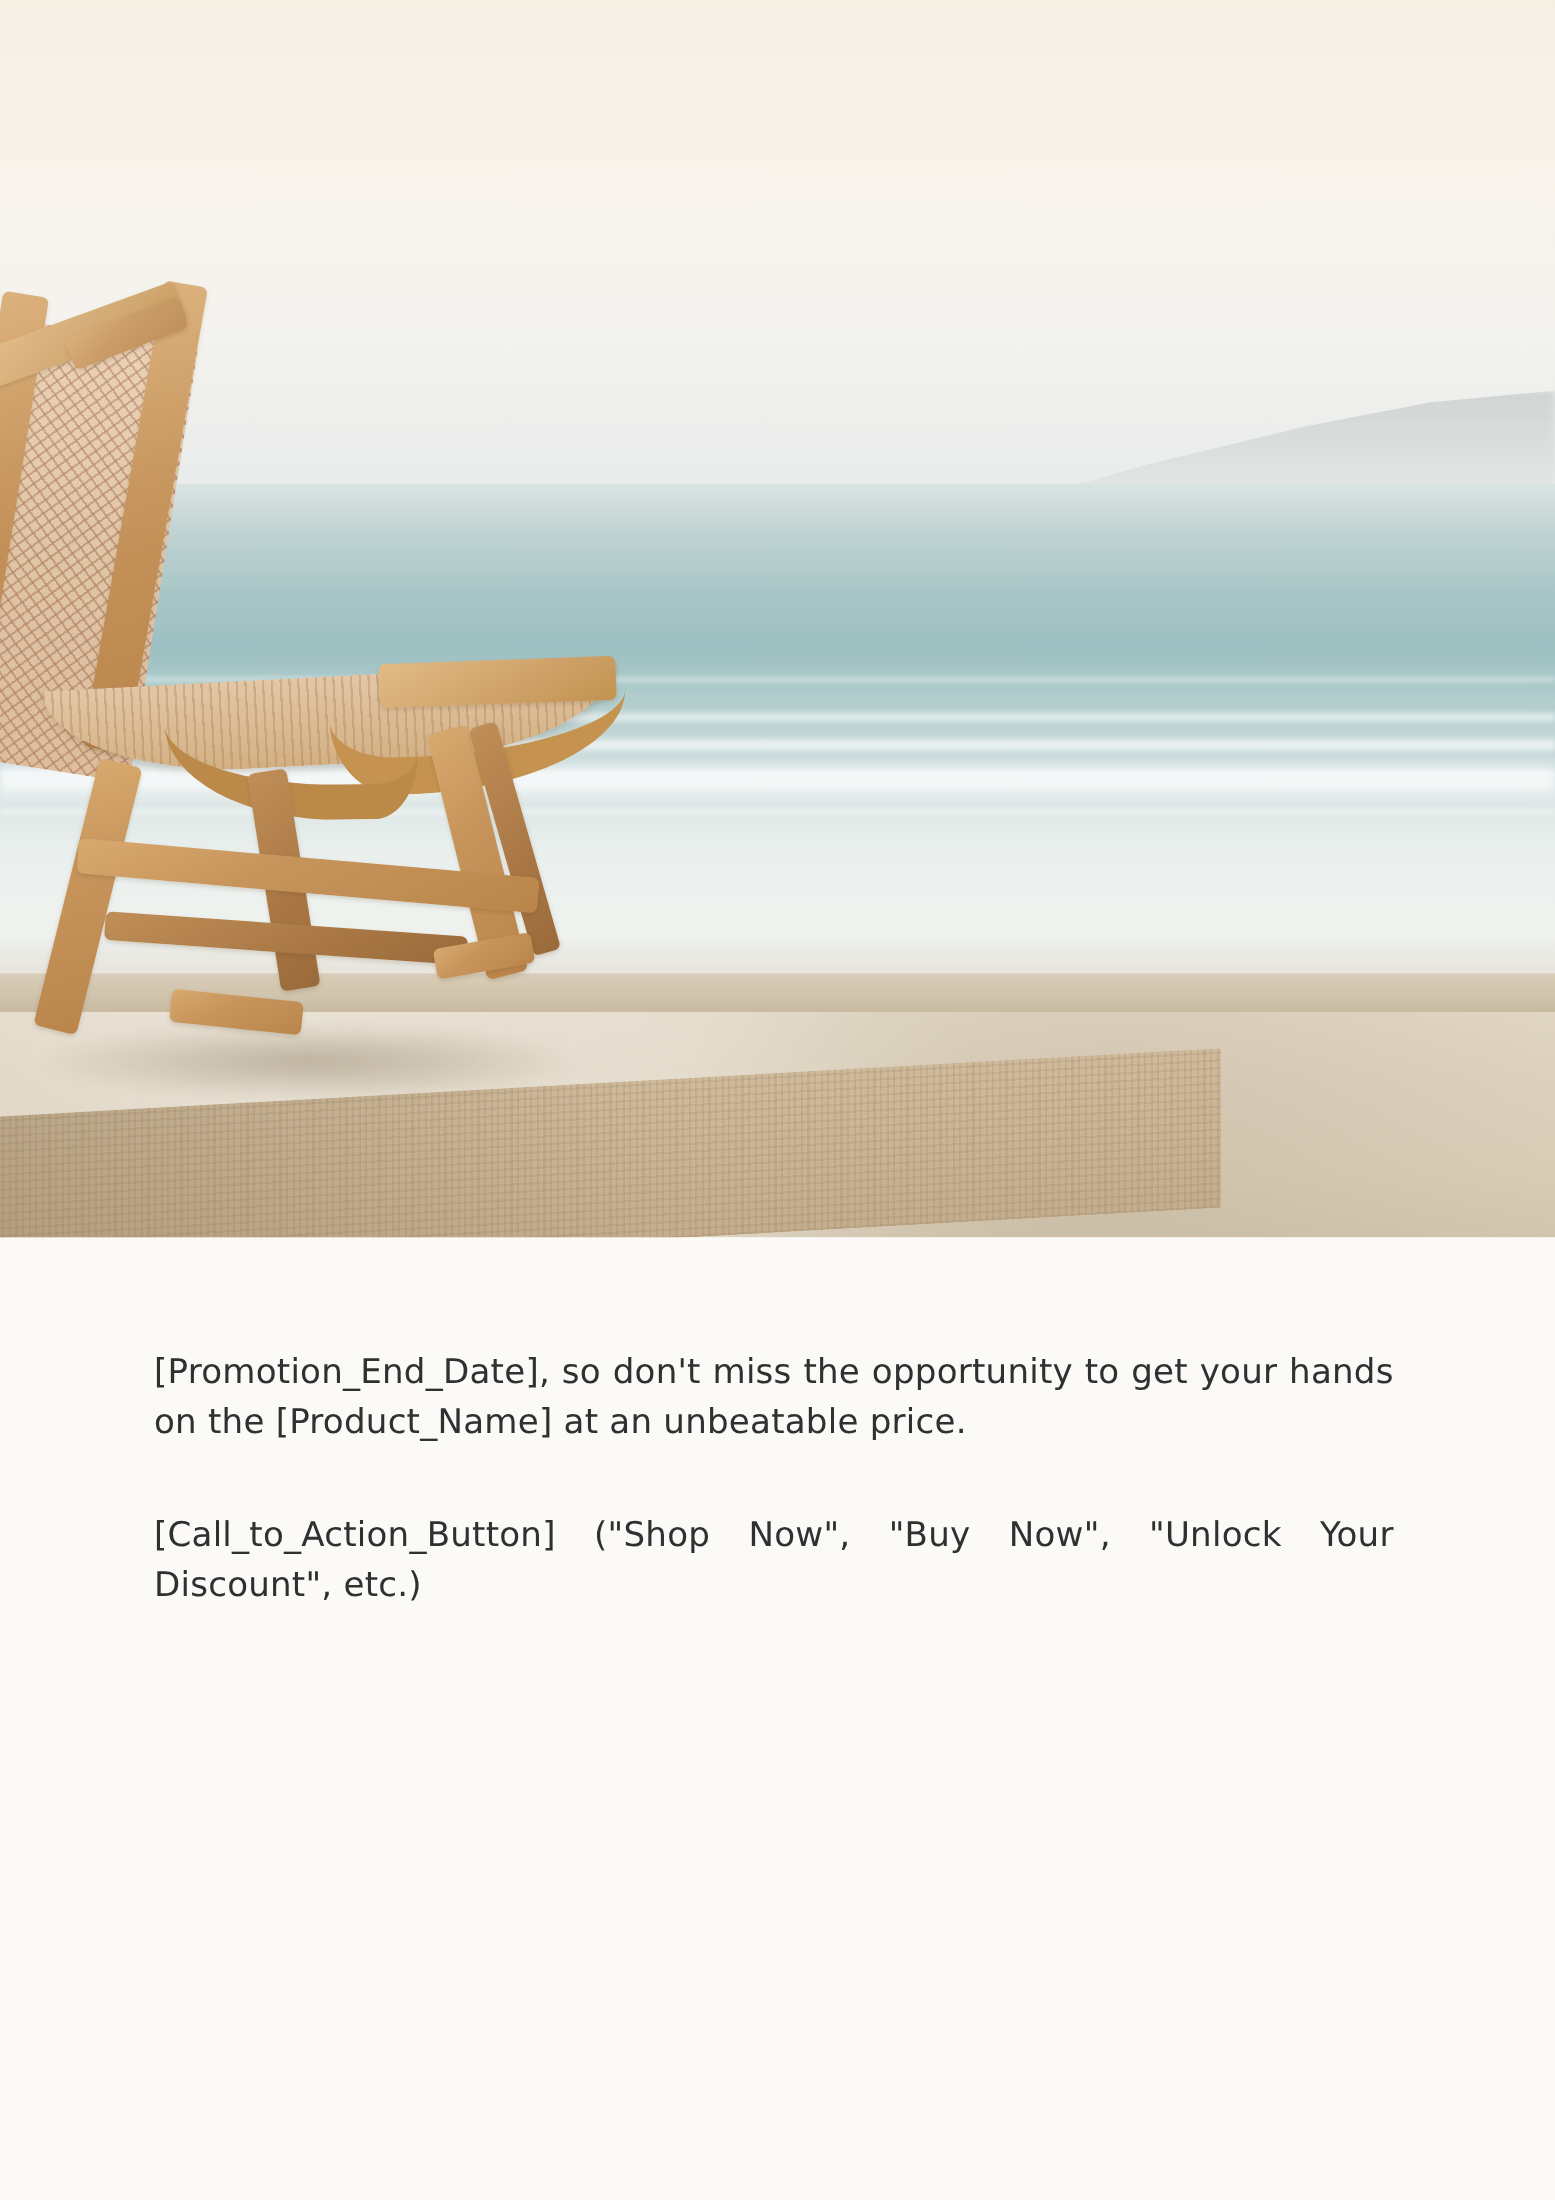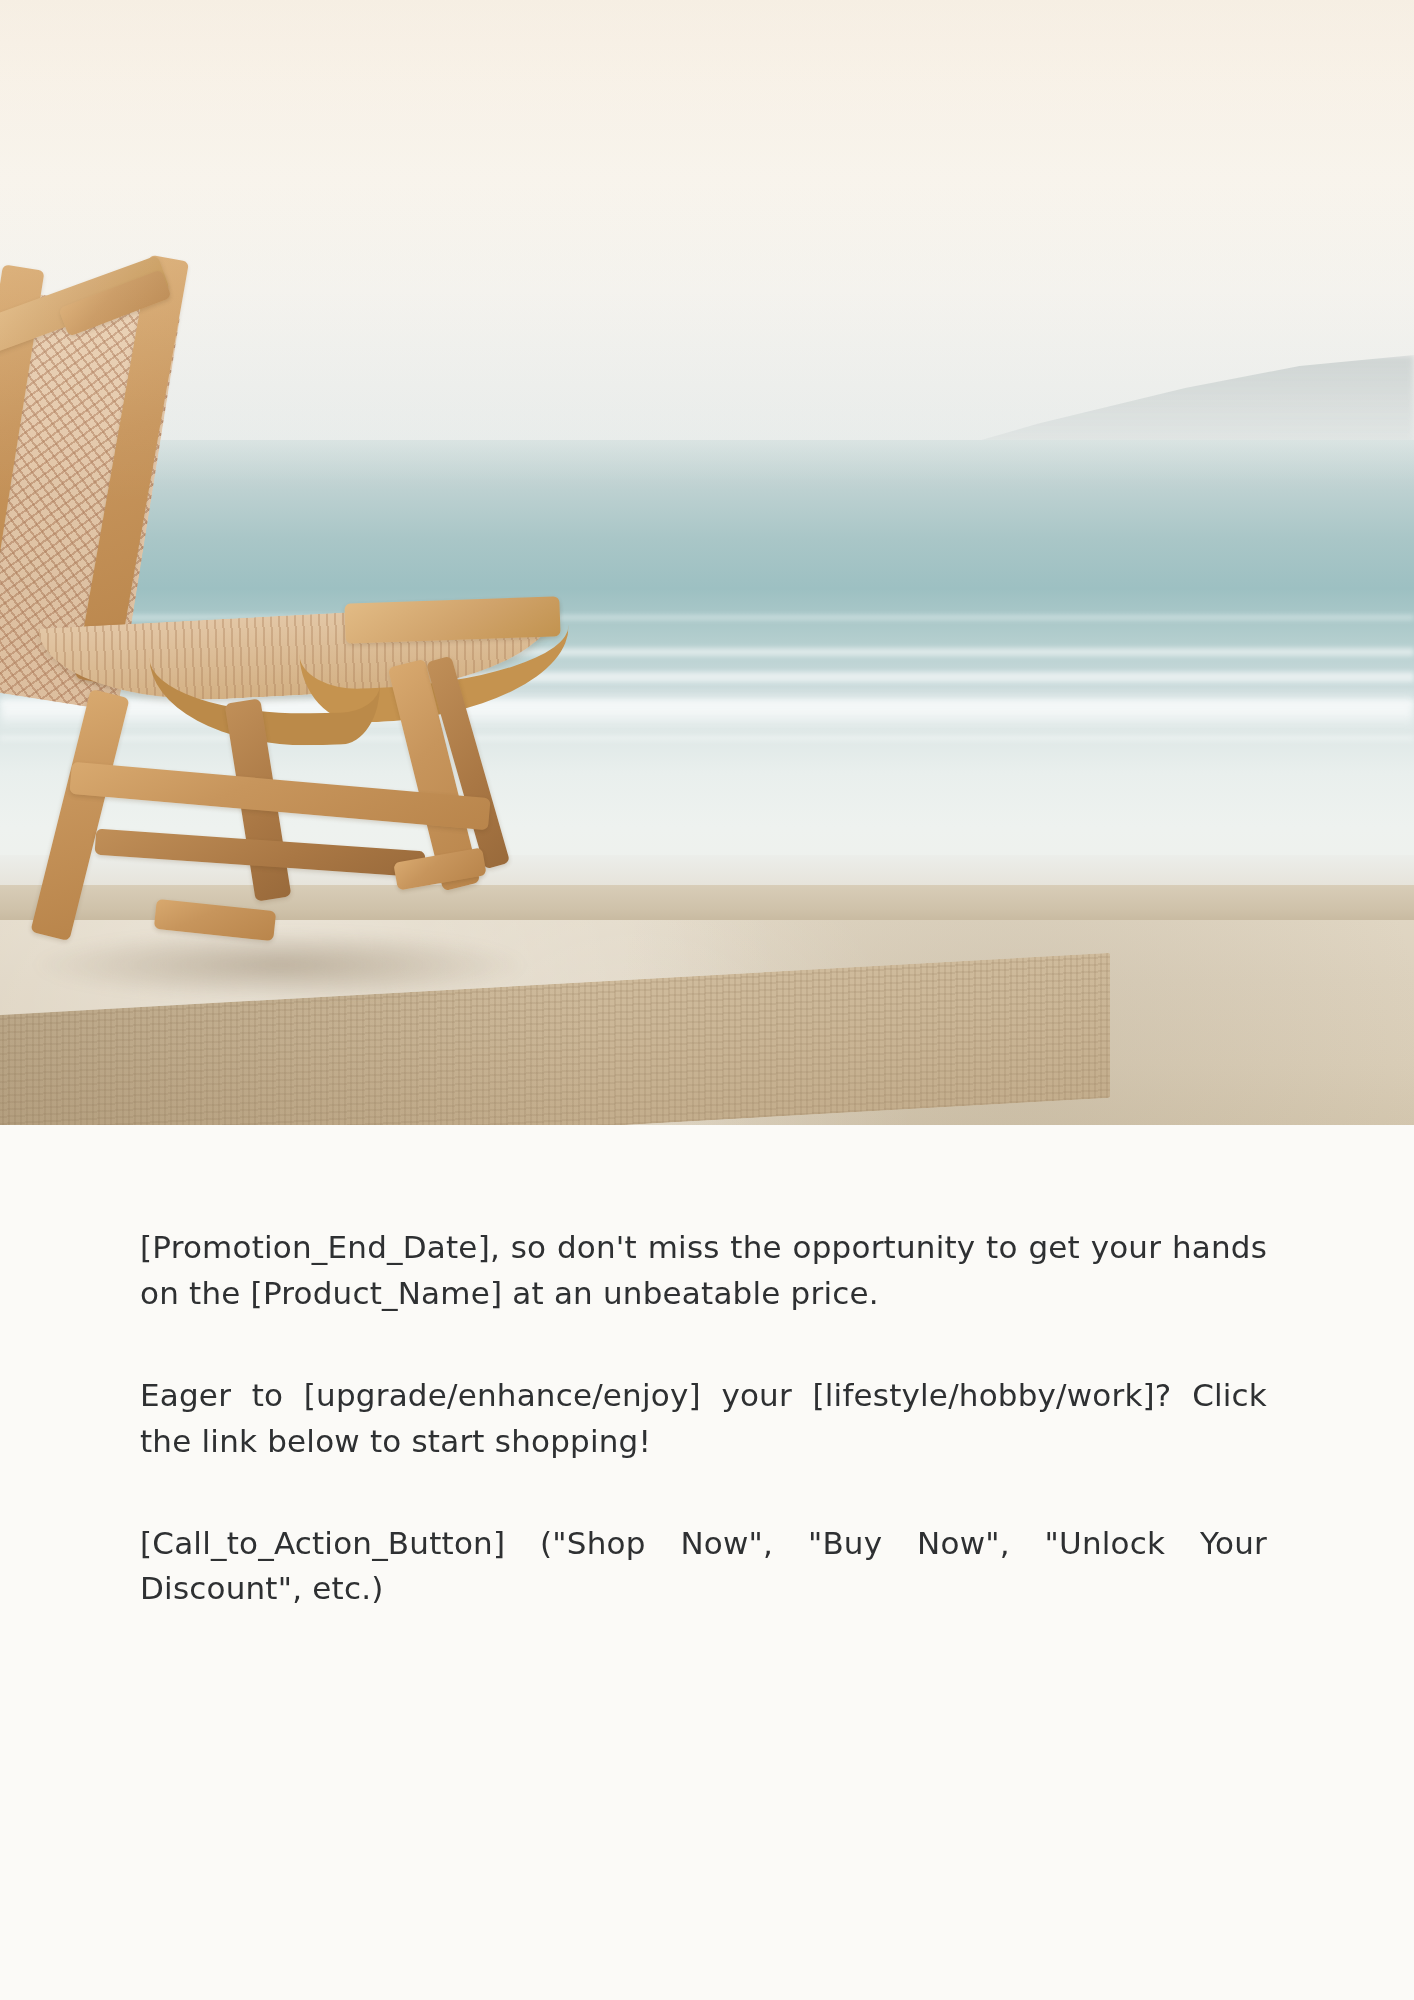--- a/index.html
+++ b/index.html
@@ -387,18 +387,17 @@
       <div class="wood foot-left"></div>
       <div class="wood foot-right"></div>
     </div>
 
     <div class="hero-wash"></div>
   </div>
 
   <div class="body-area">
     <div class="copy">
       <p class="para">[Promotion_End_Date], so don't miss the opportunity to get your hands on the [Product_Name] at an unbeatable price.</p>
-      <p class="para">Eager to [upgrade/enhance/enjoy] your [lifestyle/hobby/work]? Click the link below to start shopping!</p>
       <p class="para">[Call_to_Action_Button] ("Shop Now", "Buy Now", "Unlock Your Discount", etc.)</p>
     </div>
   </div>
 
 </div>
 
 </body></html>

